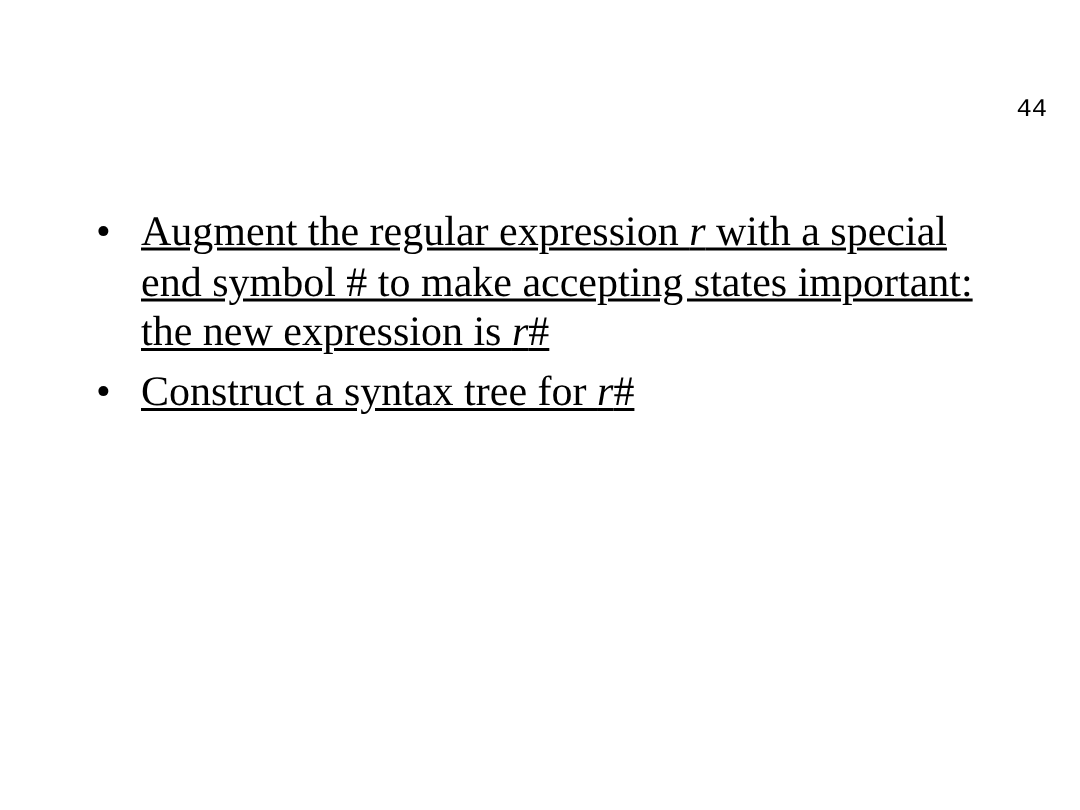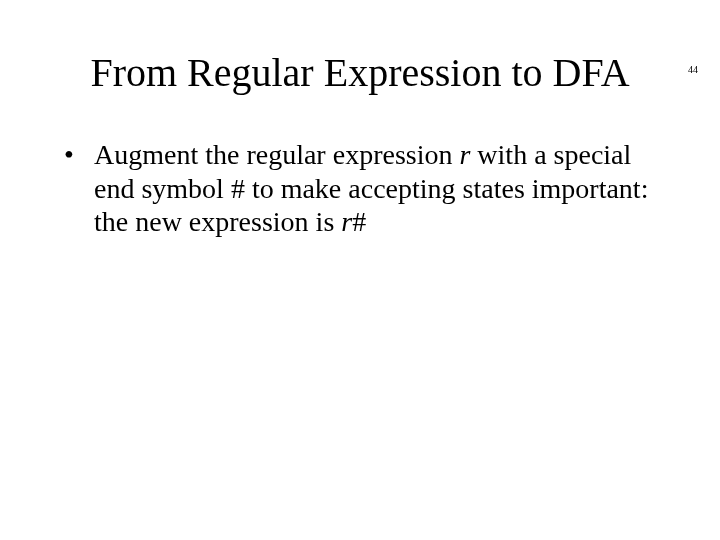--- a/index.html
+++ b/index.html
@@ -15,21 +15,22 @@
   .slide {
     position: relative;
     width: 720px;
     height: 540px;
     box-sizing: border-box;
   }
   .page-number {
     position: absolute;
     top: 14px;
     right: 22px;
-    font-size: 10px;
+    font-size: 17px;
+    font-family: Liberation Mono, monospace;
   }
   .title {
     text-align: center;
     font-size: 40px;
     line-height: 1.15;
     margin: 50px 40px 0 40px;
     font-weight: normal;
   }
   .body {
     margin: 42px 60px 0 60px;
@@ -38,47 +39,51 @@
   }
   ul.bullets {
     list-style: none;
     padding: 0;
     margin: 0;
   }
   ul.bullets > li {
     position: relative;
     padding-left: 34px;
     margin-bottom: 6px;
+    text-decoration: underline;
   }
   ul.bullets > li::before {
     content: "•";
     position: absolute;
     left: 4px;
     top: 0;
     font-size: 28px;
     line-height: 1.2;
   }
   .italic { font-style: italic; }
 </style>
 </head>
 <body>
 
 <div class="slide">
 
   <div class="page-number">44</div>
 
   <h1 class="title">
-    <span>From Regular Expression to DFA</span><br>
+    <br>
   </h1>
 
   <div class="body">
     <ul class="bullets">
 
       <li>
         <span>Augment the regular expression </span><span class="italic">r</span><span> with a special end symbol # to make accepting states important: the new expression is </span><span class="italic">r</span><span>#</span>
       </li>
 
+      <li>
+        <span>Construct a syntax tree for </span><span class="italic">r</span><span>#</span>
+      </li>
 
 
     </ul>
   </div>
 
 </div>
 
 </body></html>

